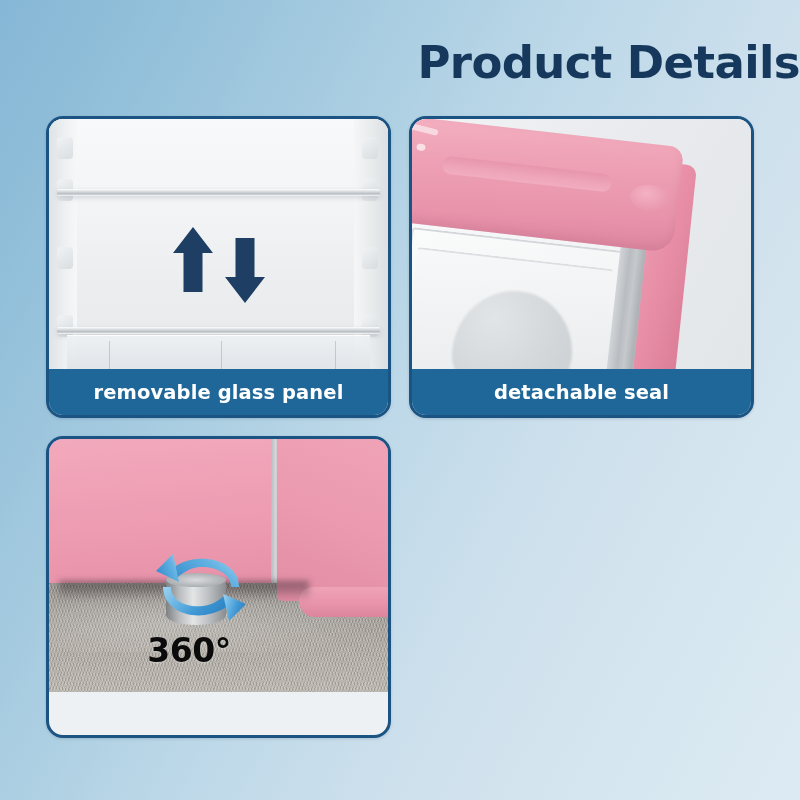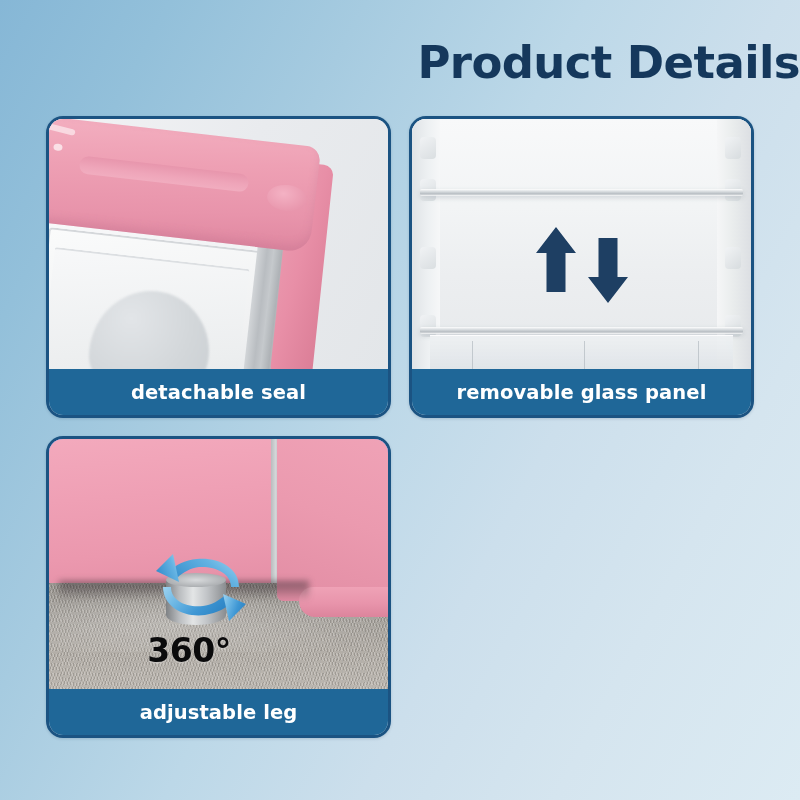--- a/index.html
+++ b/index.html
@@ -460,20 +460,53 @@
 </head>
 <body>
 
 <div id="page">
 
   <div id="title-bar">
     <h1 id="page-title">Product Details</h1>
   </div>
 
   <div id="cards-grid">
+
+    <div class="card">
+      <div class="photo" id="photo-glass">
+        <div class="glass-wall-l"></div>
+        <div class="glass-wall-r"></div>
+
+        <div class="glass-clip" style="left:8px;  top:18px;"></div>
+        <div class="glass-clip" style="left:8px;  top:60px;"></div>
+        <div class="glass-clip" style="left:8px;  top:128px;"></div>
+        <div class="glass-clip" style="left:8px;  top:196px;"></div>
+        <div class="glass-clip" style="right:10px; top:18px;"></div>
+        <div class="glass-clip" style="right:10px; top:60px;"></div>
+        <div class="glass-clip" style="right:10px; top:128px;"></div>
+        <div class="glass-clip" style="right:10px; top:196px;"></div>
+
+        <div class="glass-shelf glass-shelf-top"></div>
+        <div class="glass-shelf glass-shelf-bot"></div>
+        <div class="glass-drawer"></div>
+        <div class="glass-drawer-seam" style="left:60px;"></div>
+        <div class="glass-drawer-seam" style="left:172px;"></div>
+        <div class="glass-drawer-seam" style="left:286px;"></div>
+
+        <div class="arrows">
+          <svg width="42" height="68" viewBox="0 0 42 68">
+            <path d="M21 1 L41 27 L30.5 27 L30.5 66 L11.5 66 L11.5 27 L1 27 Z" fill="#1e3f63"></path>
+          </svg>
+          <svg width="42" height="68" viewBox="0 0 42 68" style="margin-top:10px;">
+            <path d="M21 67 L41 41 L30.5 41 L30.5 2 L11.5 2 L11.5 41 L1 41 Z" fill="#1e3f63"></path>
+          </svg>
+        </div>
+      </div>
+      <div class="caption">removable glass panel</div>
+    </div>
 
     <div class="card">
       <div class="photo" id="photo-seal">
         <div class="seal-layer seal-l1"></div>
         <div class="seal-layer seal-l2"></div>
         <div class="seal-layer seal-l3"></div>
         <div class="seal-layer seal-inner-frame"></div>
         <div class="seal-layer seal-inner-frame2"></div>
         <div class="seal-blob"></div>
         <div class="seal-edge-strip"></div>
@@ -483,53 +516,20 @@
           <div class="seal-gloss"></div>
           <div class="seal-gloss2"></div>
         </div>
         <div class="seal-pink-groove"></div>
         <div class="seal-pink-dimple"></div>
       </div>
       <div class="caption">detachable seal</div>
     </div>
 
     <div class="card">
-      <div class="photo" id="photo-glass">
-        <div class="glass-wall-l"></div>
-        <div class="glass-wall-r"></div>
-
-        <div class="glass-clip" style="left:8px;  top:18px;"></div>
-        <div class="glass-clip" style="left:8px;  top:60px;"></div>
-        <div class="glass-clip" style="left:8px;  top:128px;"></div>
-        <div class="glass-clip" style="left:8px;  top:196px;"></div>
-        <div class="glass-clip" style="right:10px; top:18px;"></div>
-        <div class="glass-clip" style="right:10px; top:60px;"></div>
-        <div class="glass-clip" style="right:10px; top:128px;"></div>
-        <div class="glass-clip" style="right:10px; top:196px;"></div>
-
-        <div class="glass-shelf glass-shelf-top"></div>
-        <div class="glass-shelf glass-shelf-bot"></div>
-        <div class="glass-drawer"></div>
-        <div class="glass-drawer-seam" style="left:60px;"></div>
-        <div class="glass-drawer-seam" style="left:172px;"></div>
-        <div class="glass-drawer-seam" style="left:286px;"></div>
-
-        <div class="arrows">
-          <svg width="42" height="68" viewBox="0 0 42 68">
-            <path d="M21 1 L41 27 L30.5 27 L30.5 66 L11.5 66 L11.5 27 L1 27 Z" fill="#1e3f63"></path>
-          </svg>
-          <svg width="42" height="68" viewBox="0 0 42 68" style="margin-top:10px;">
-            <path d="M21 67 L41 41 L30.5 41 L30.5 2 L11.5 2 L11.5 41 L1 41 Z" fill="#1e3f63"></path>
-          </svg>
-        </div>
-      </div>
-      <div class="caption">removable glass panel</div>
-    </div>
-
-    <div class="card">
       <div class="photo" id="photo-leg">
         <div class="leg-carpet"></div>
         <div class="leg-carpet-sheen"></div>
         <div class="leg-body"></div>
         <div class="leg-door-gap"></div>
         <div class="leg-door-gap2"></div>
         <div class="leg-body-right"></div>
         <div class="leg-base-foot"></div>
         <div class="leg-shadow"></div>
         <div class="leg-cyl"></div>
@@ -552,18 +552,17 @@
 
           <path d="M92 36 C92 16 70 6 50 8 C38 9 28 14 22 21 L30 27 C36 21 44 17 52 16 C68 15 84 22 84 36 Z" fill="url(#rotgrad2)"></path>
           <polygon points="26 3 9 20 32 31" fill="url(#rotgrad2)"></polygon>
 
           <path d="M16 36 C16 56 38 67 58 64 C70 62 80 57 86 50 L78 44 C72 50 64 54 56 55 C40 57 24 50 24 36 Z" fill="url(#rotgrad)"></path>
           <polygon points="82 70 99 53 76 43" fill="url(#rotgrad)"></polygon>
         </svg>
 
         <div class="deg-label">360°</div>
       </div>
-      <div class="caption">adjustable leg</div>
     </div>
 
 
   </div>
 </div>
 
 </body></html>

